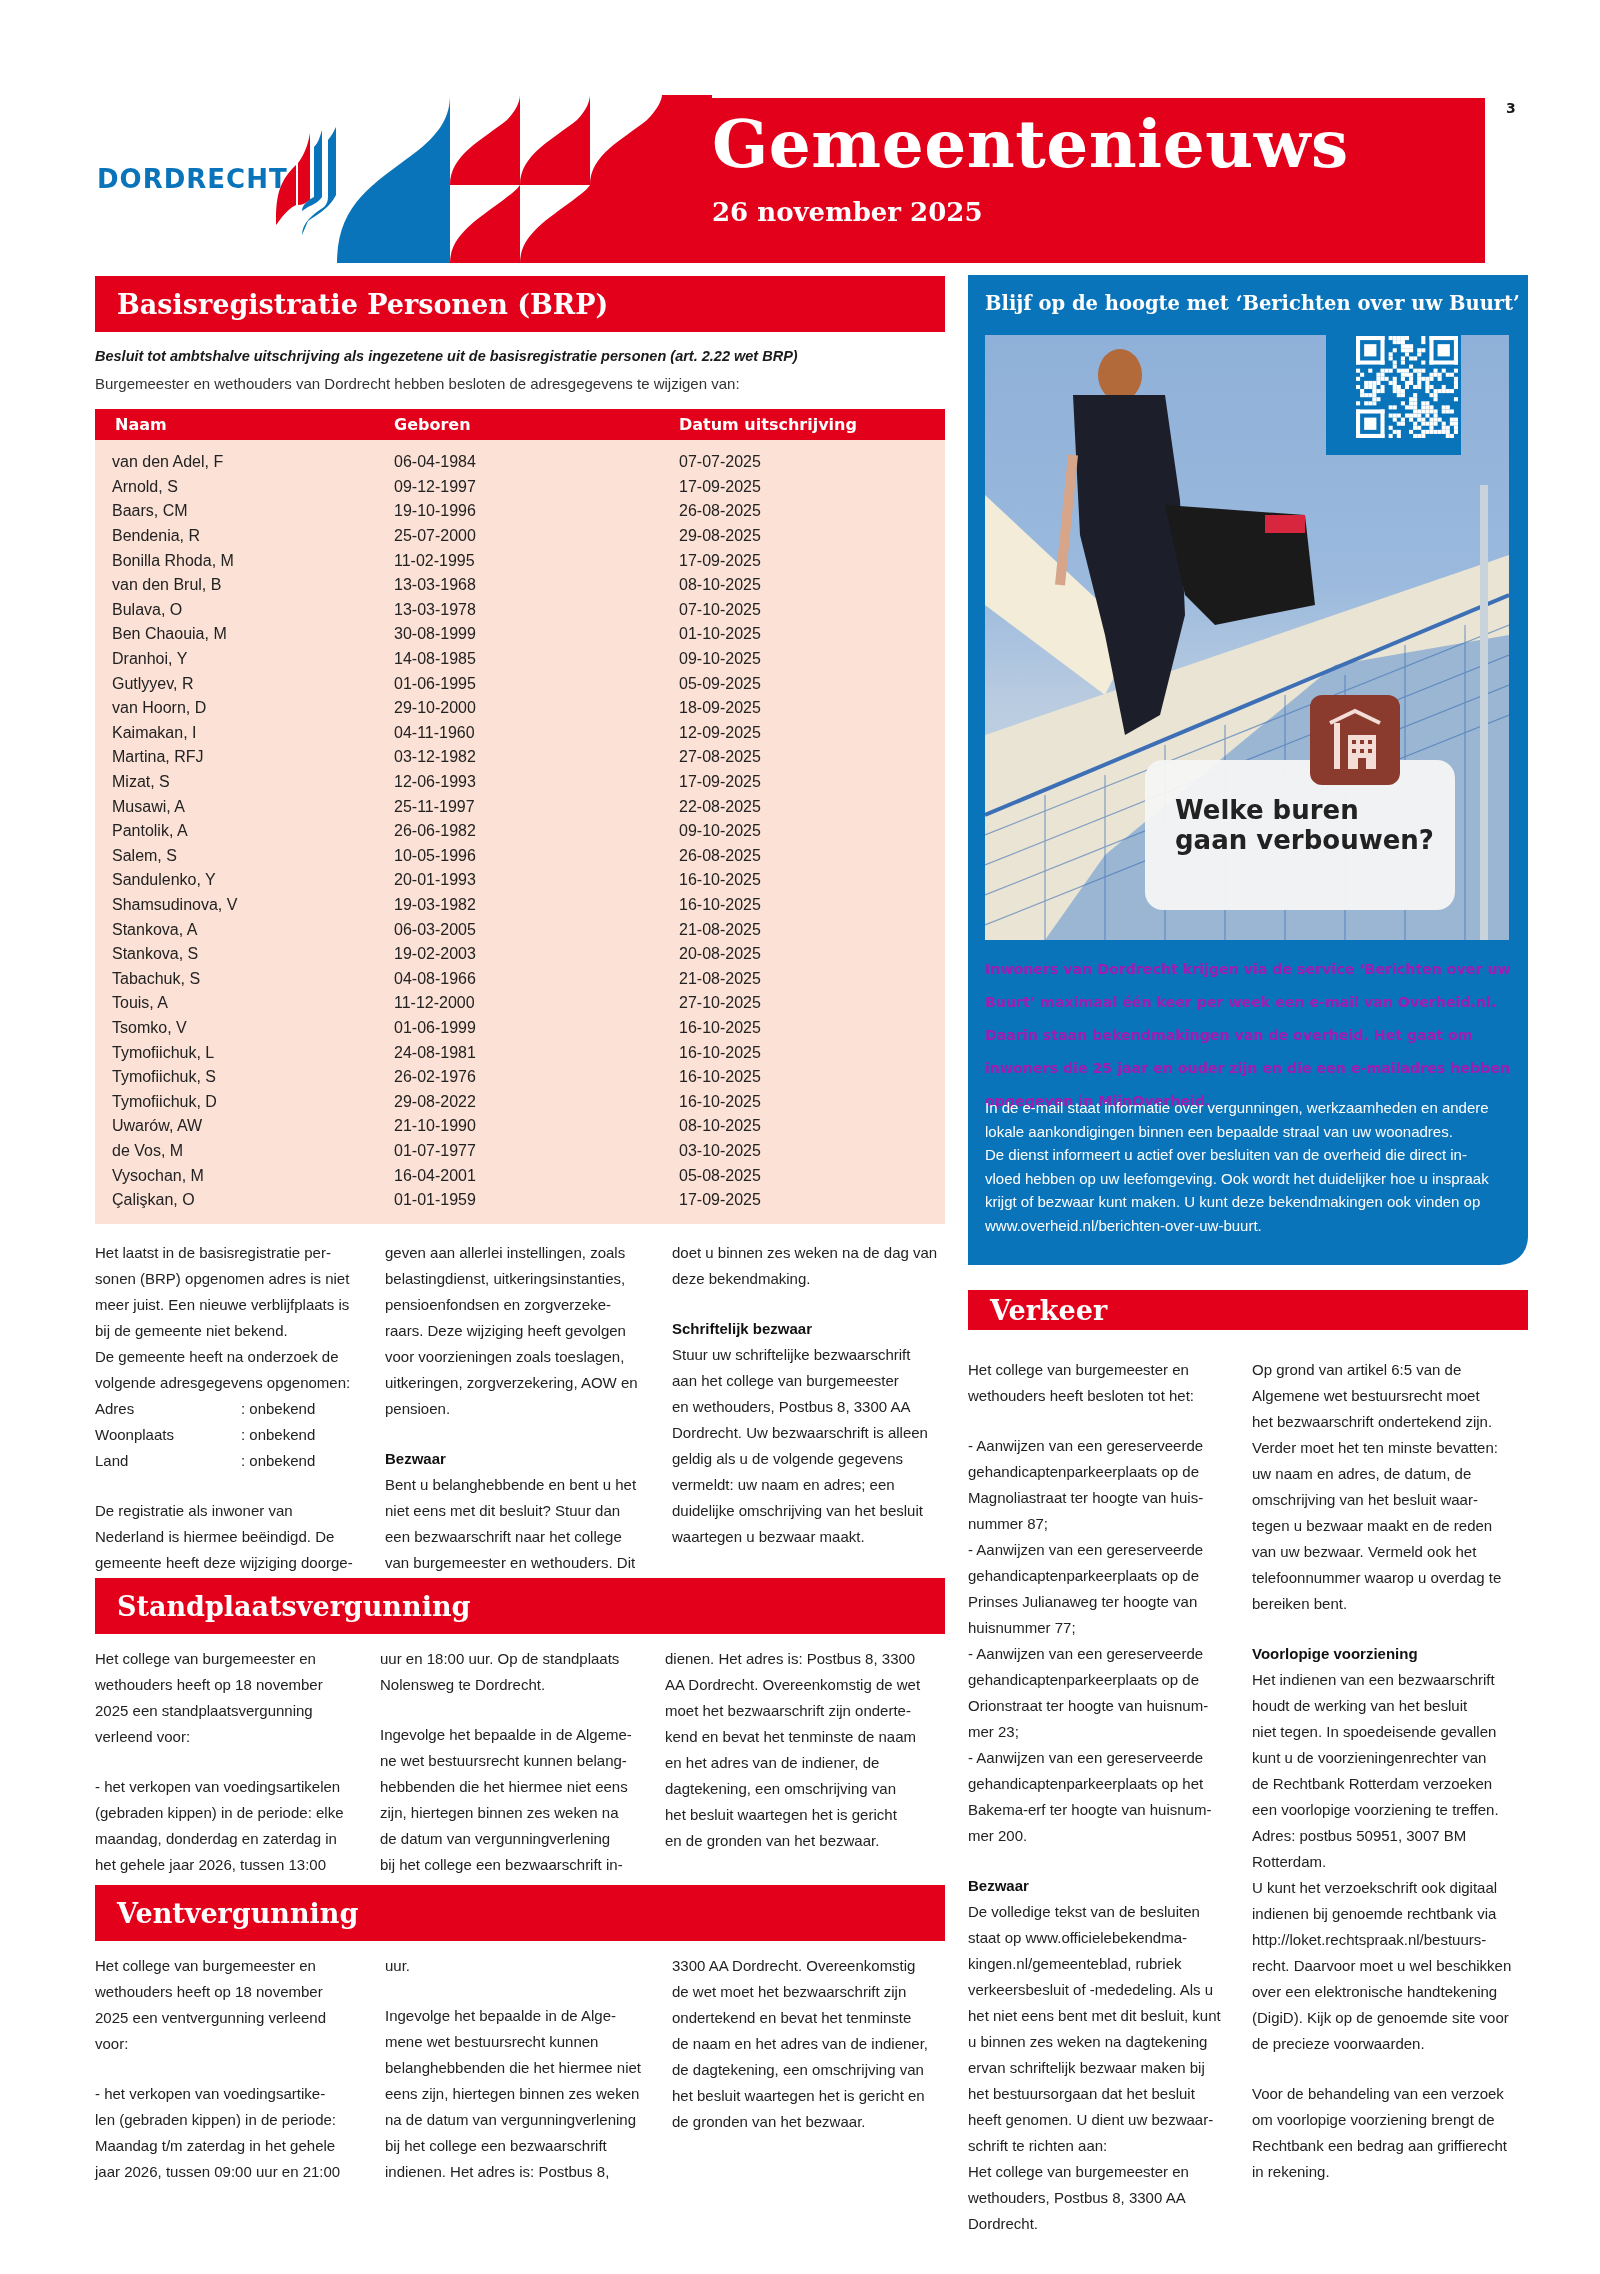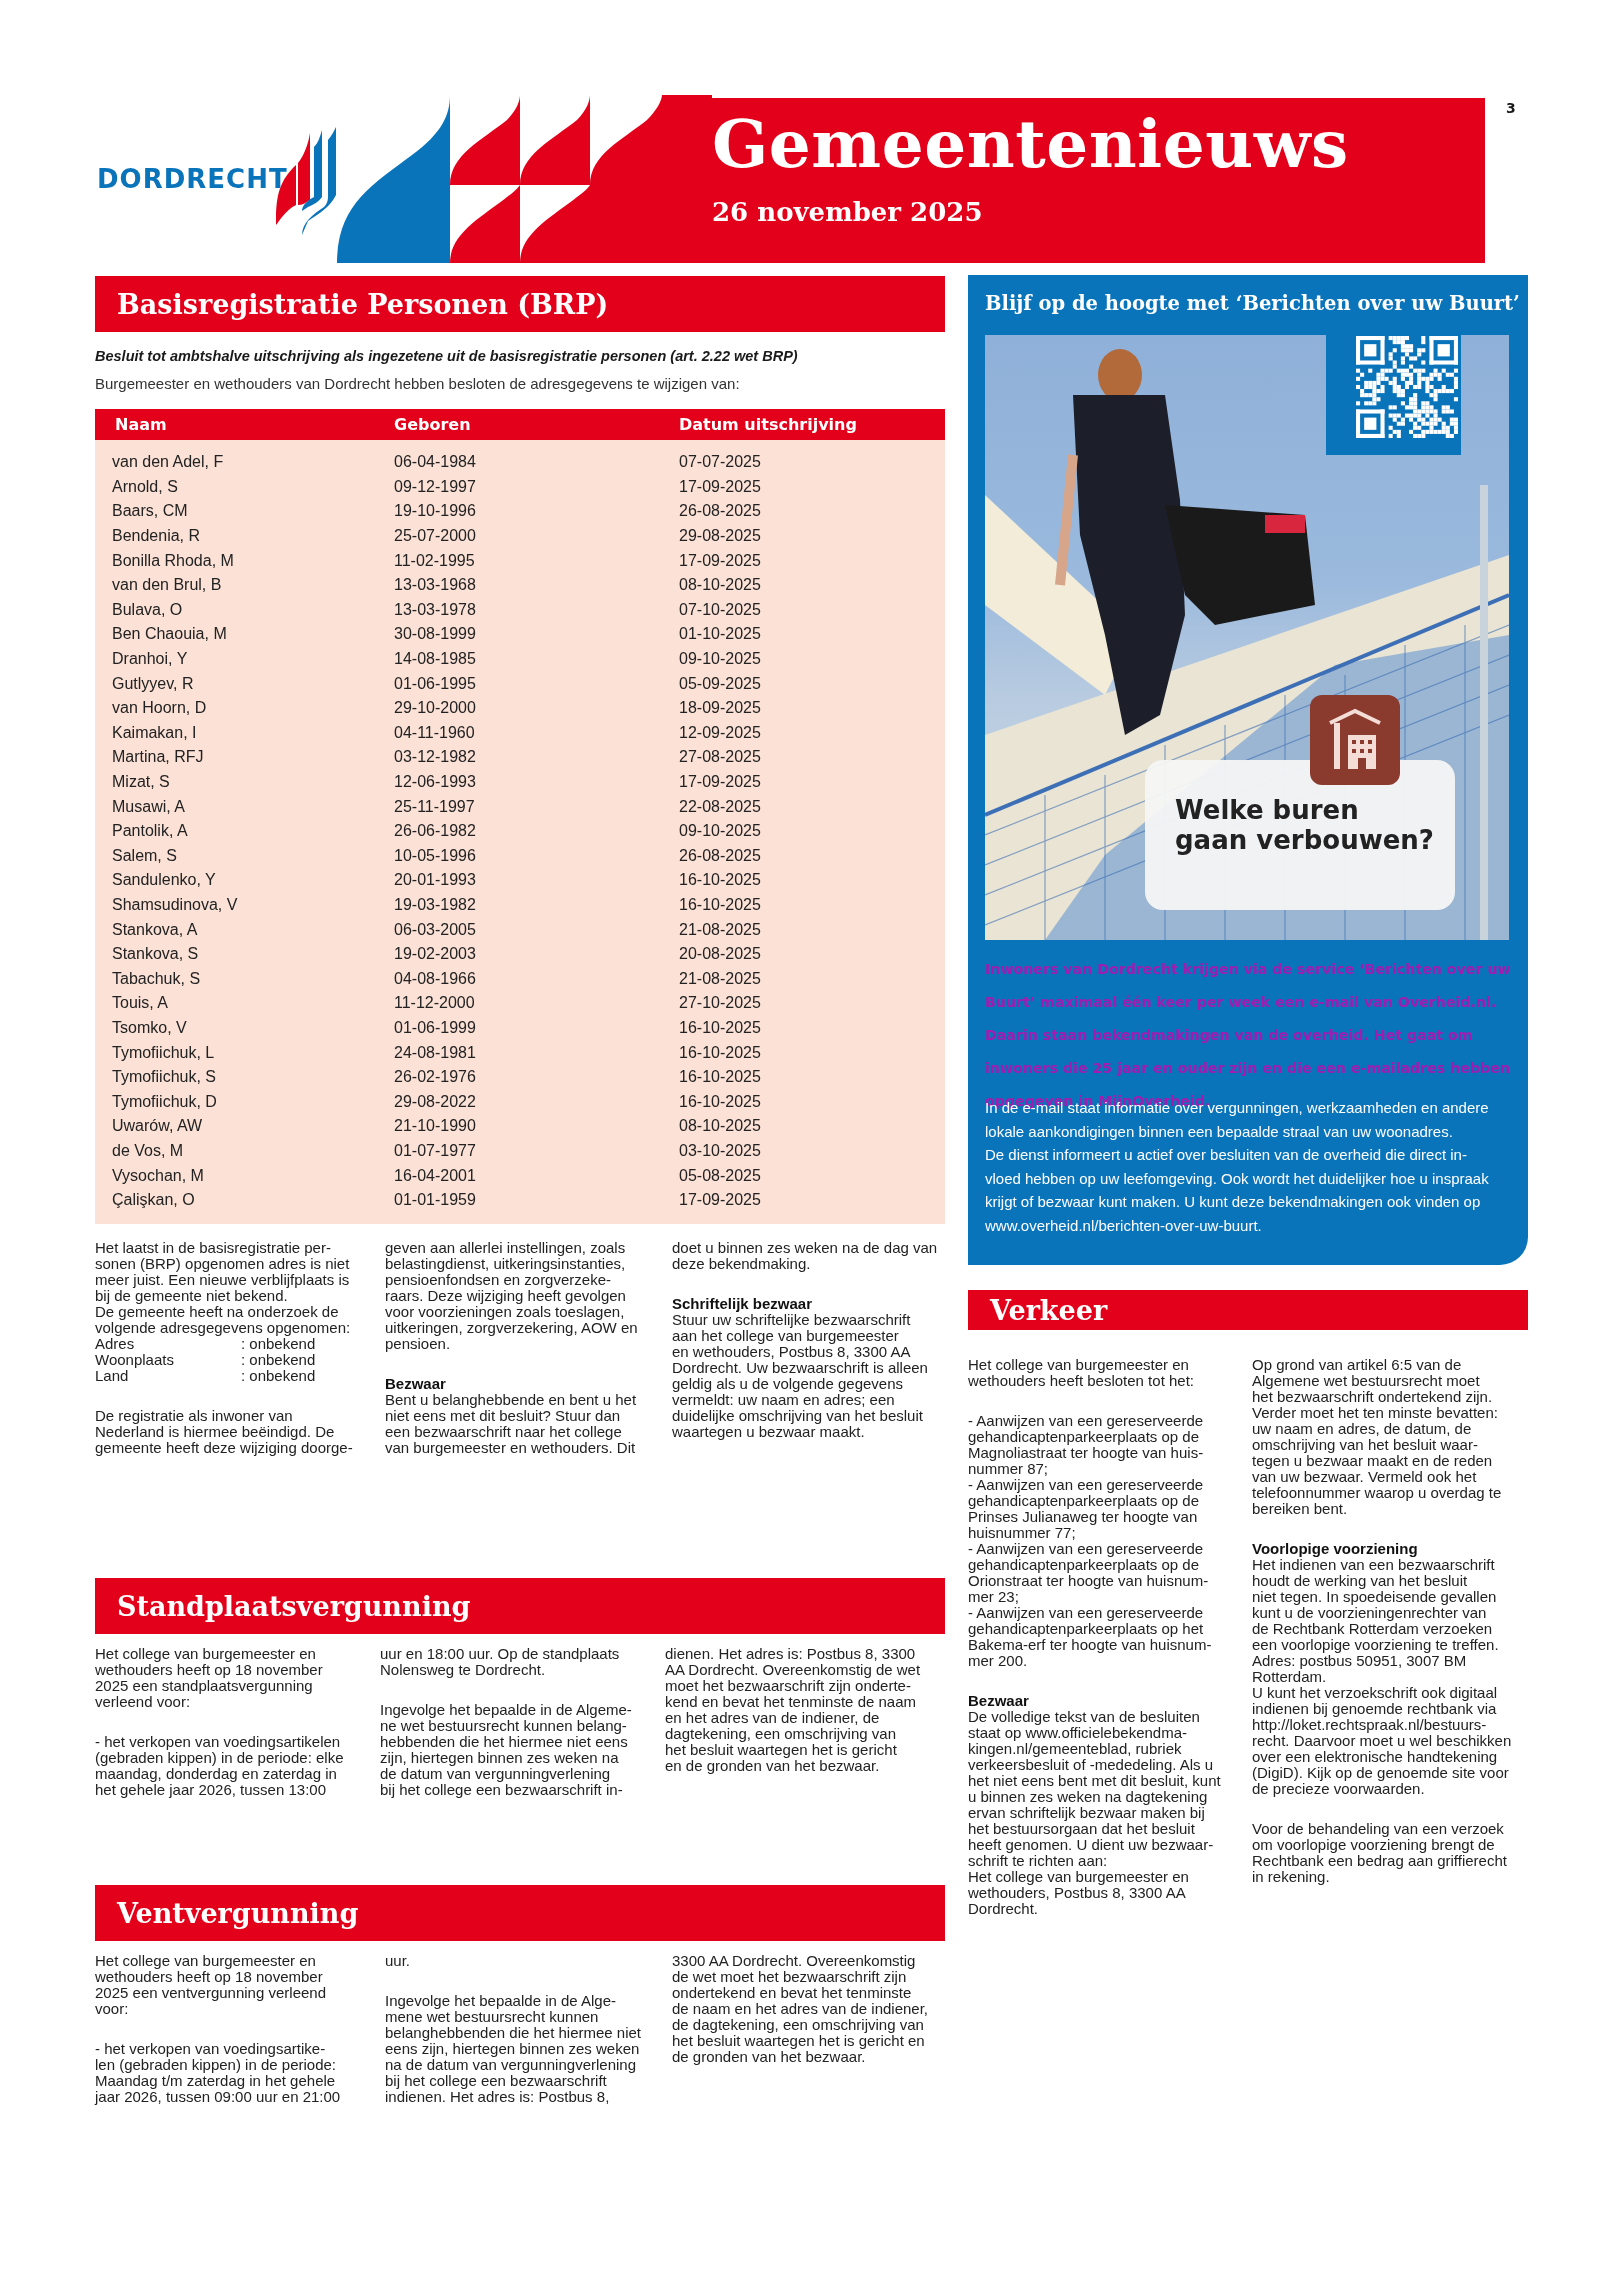--- a/index.html
+++ b/index.html
@@ -27,21 +27,21 @@
   .table-head span, .trow span { display: inline-block; }
   .col1 { width: 287px; padding-left: 20px; }
   .col2 { width: 287px; padding-left: 12px; }
   .col3 { padding-left: 10px; }
   .table-body { left: 95px; top: 440px; width: 850px; height: 784px; background: #fbe1d6; padding-top: 10px; }
   .trow { height: 24.6px; display: flex; align-items: center; font-family: Liberation Sans, sans-serif; font-size: 16px; color: #222; }
   .trow .col1 { padding-left: 17px; }
   .trow .col2 { padding-left: 12px; }
   .trow .col3 { padding-left: 10px; }
 
-  .txtcol { font-family: "Liberation Sans", sans-serif; font-size: 15px; line-height: 16px; color: #222; }
+  .txtcol { font-family: "Liberation Sans", sans-serif; font-size: 15px; line-height: 26px; color: #222; }
   .txtcol p { margin: 0; white-space: pre-line; }
   .txtcol .gap { height: 23.8px; }
   .txtcol .h { font-weight: bold; color: #111; }
   .kv { display: flex; }
   .kv .k { width: 146px; }
 
   
   .blue-panel { left: 968px; top: 275px; width: 560px; height: 990px; background: #0a74bb; border-bottom-right-radius: 28px; }
   .blue-title { left: 985px; top: 292px; color: #fff; font-family: "DejaVu Serif", serif; font-weight: bold; font-size: 19.5px; }
   .photo { left: 985px; top: 335px; width: 524px; height: 605px; overflow: hidden; background: linear-gradient(180deg, #8fb0d8 0%, #9ab9dd 40%, #b8cbe0 60%, #d6dfe8 100%); }

